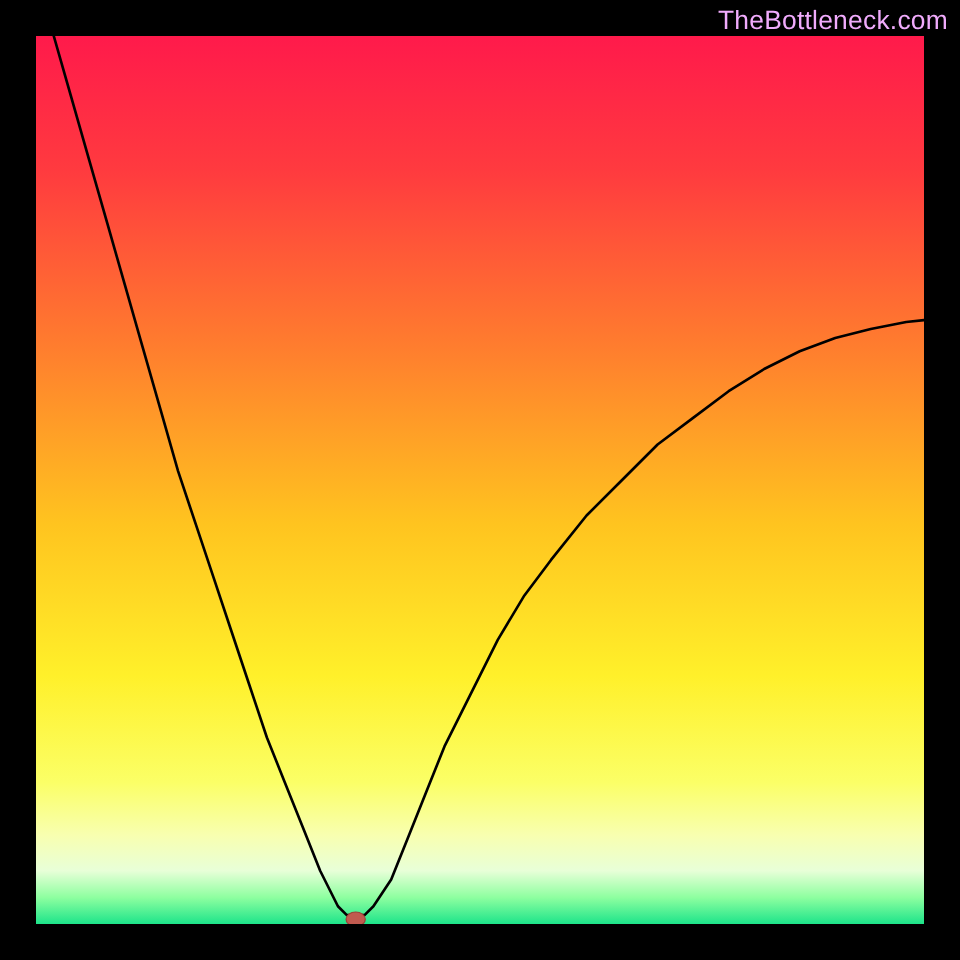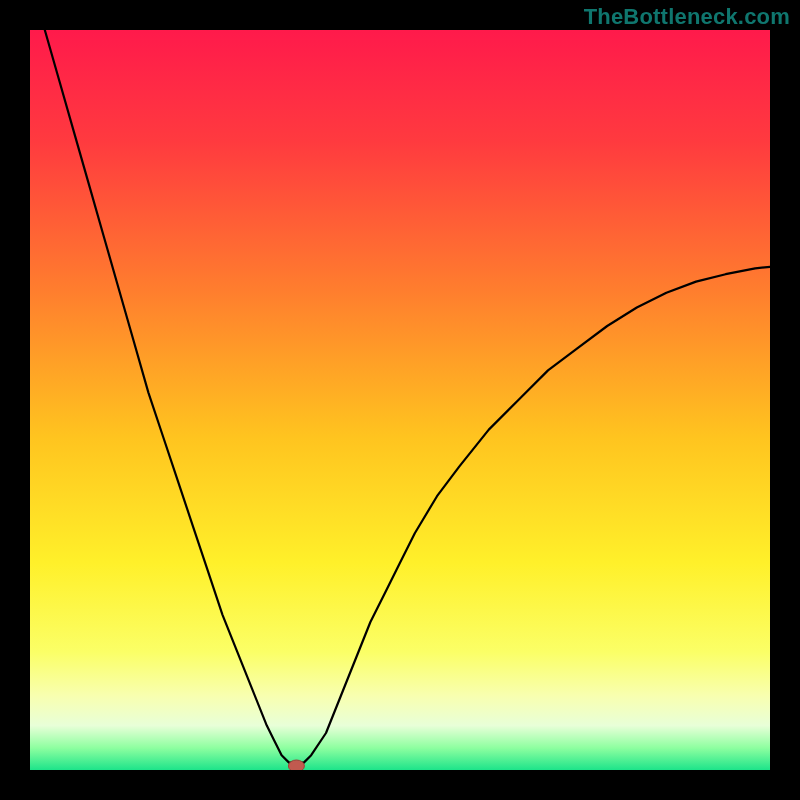--- a/index.html
+++ b/index.html
@@ -22,23 +22,23 @@
     left: 30px;
     top: 30px;
     width: 740px;
     height: 740px;
     overflow: hidden;
   }
   .watermark {
     position: absolute;
     top: 4px;
     right: 10px;
-    color: #0f766e;
+    color: #f0abfc;
     font-size: 22px;
-    font-weight: 700;
+    font-weight: 400;
     letter-spacing: 0.2px;
     user-select: none;
   }
   svg { display: block; }
 </style>
 </head>
 <body>
 
 <div class="frame">
   <div class="watermark">TheBottleneck.com</div>

